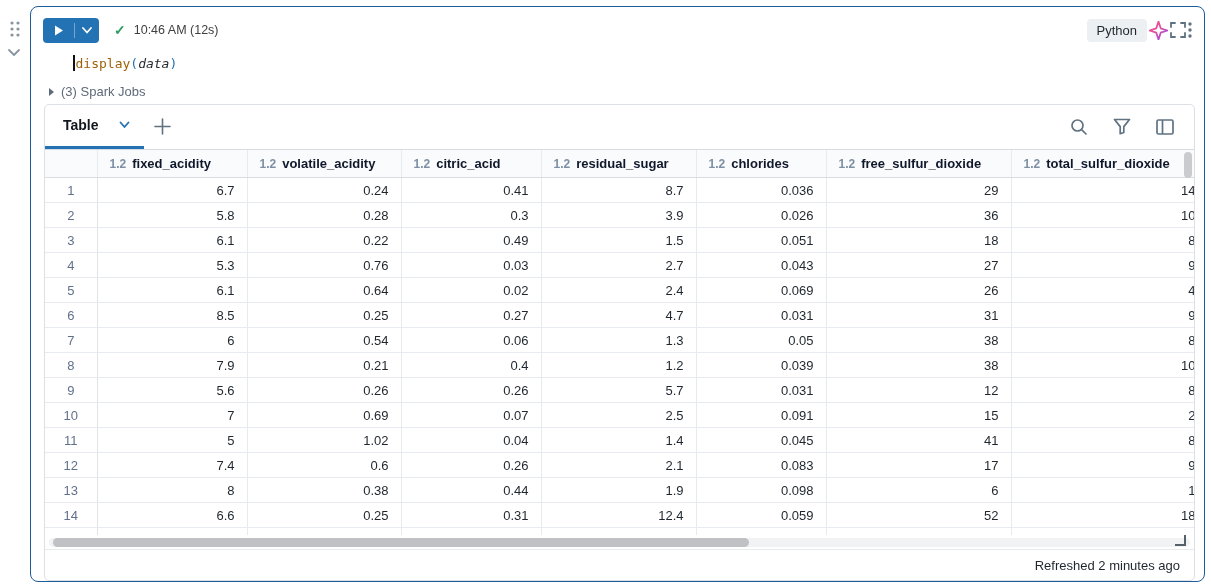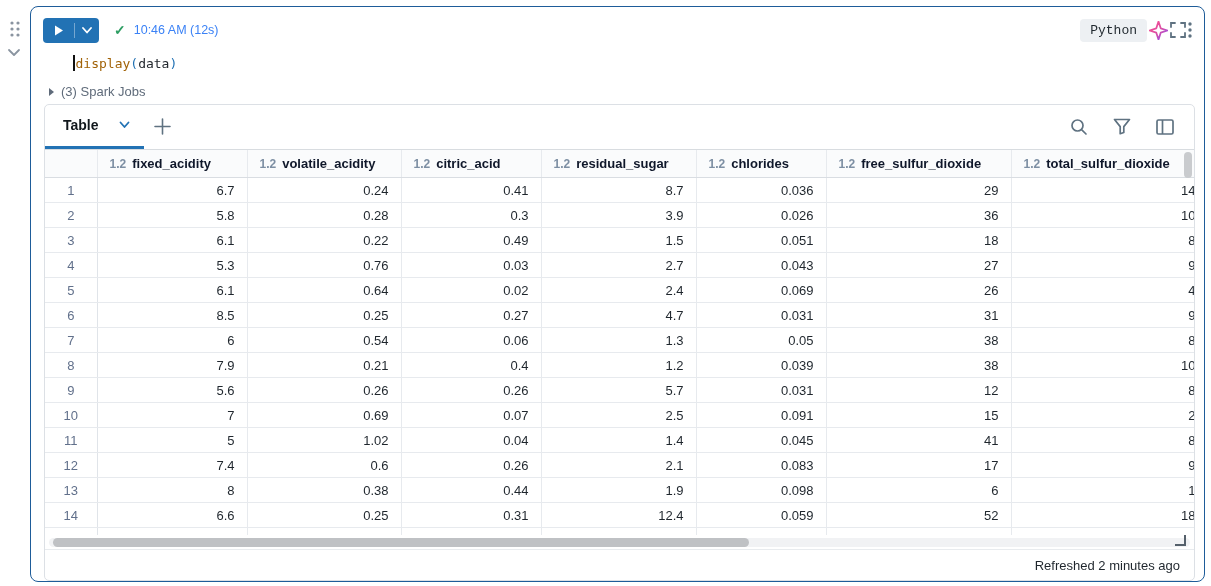--- a/index.html
+++ b/index.html
@@ -17,33 +17,33 @@
 
   
   .cell-toolbar { position:relative; height:28px; margin:9px 12px 0 12px;
     display:flex; align-items:center; }
   .run-split { display:flex; align-items:center; height:25px; background:#2272B4;
     border-radius:4px; overflow:hidden; cursor:pointer; }
   .run-main { width:31px; height:100%; display:flex; align-items:center; justify-content:center; }
   .run-divider { width:1px; height:15px; background:rgba(255,255,255,.38); }
   .run-caret { width:24px; height:100%; display:flex; align-items:center; justify-content:center; }
   .check { color:#2E9E63; font-size:14px; font-weight:bold; margin-left:15px; }
-  .timestamp { color:#3b82f6; font-size:12.5px; margin-left:8px; }
+  .timestamp { color:#404040; font-size:12.5px; margin-left:8px; }
   .cell-number { position:absolute; left:0; right:0; text-align:center; color:#44546A; font-size:13.5px; }
-  .toolbar-right { margin-left:auto; display:flex; align-items:center; gap:2px; z-index:2;font-family:Liberation Mono, monospace; }
+  .toolbar-right { margin-left:auto; display:flex; align-items:center; gap:2px; z-index:2; }
   .lang-pill { background:#EDF0F3; border-radius:4px; padding:4px 10px; font-size:13px; color:#1F272D; cursor:pointer; }
   .icon-btn { display:flex; align-items:center; justify-content:center; cursor:pointer; }
 
   
   .code-line { margin:10px 12px 0 42px; font-family:"DejaVu Sans Mono", monospace;
     font-size:13px; display:flex; align-items:center; height:18px; }
   .cursor-bar { width:1.5px; height:16px; background:#111; margin-right:1px; }
   .tok-func { color:#a16207; }
   .tok-paren { color:#2272B4; }
-  .tok-arg { color:#24292F; }
+  .tok-arg { color:#24292F;font-style:italic; }
 
   
   .spark-jobs { margin:12px 12px 0 18px; color:#5F6B7A; font-size:13px;
     display:flex; align-items:center; gap:7px; cursor:pointer; }
   .tri-right { width:0; height:0; border-left:5px solid #5F6B7A;
     border-top:4px solid transparent; border-bottom:4px solid transparent; }
 
   
   .panel { position:absolute; left:13px; right:9px; top:97px; height:477px;
     border:1px solid #DCE0E5; border-radius:5px; background:#fff; overflow:hidden;

